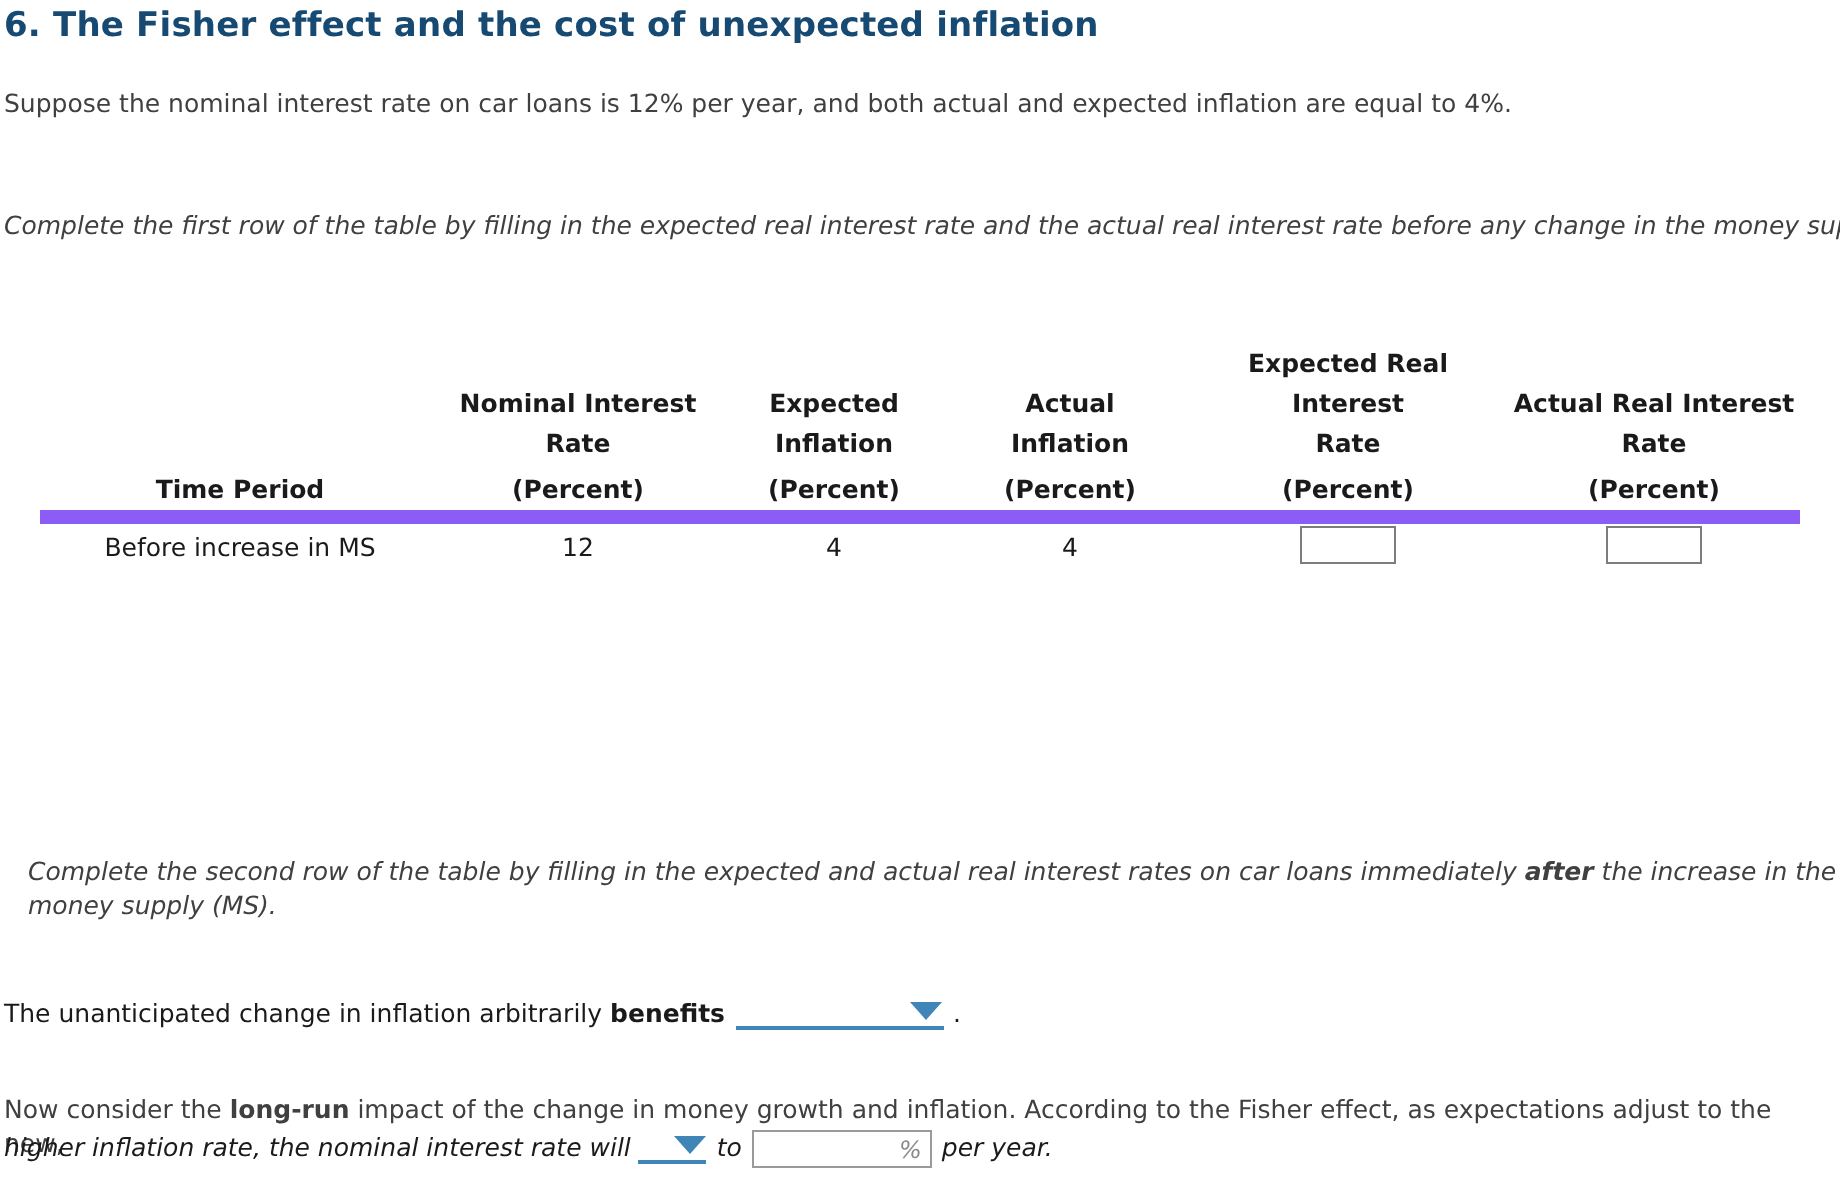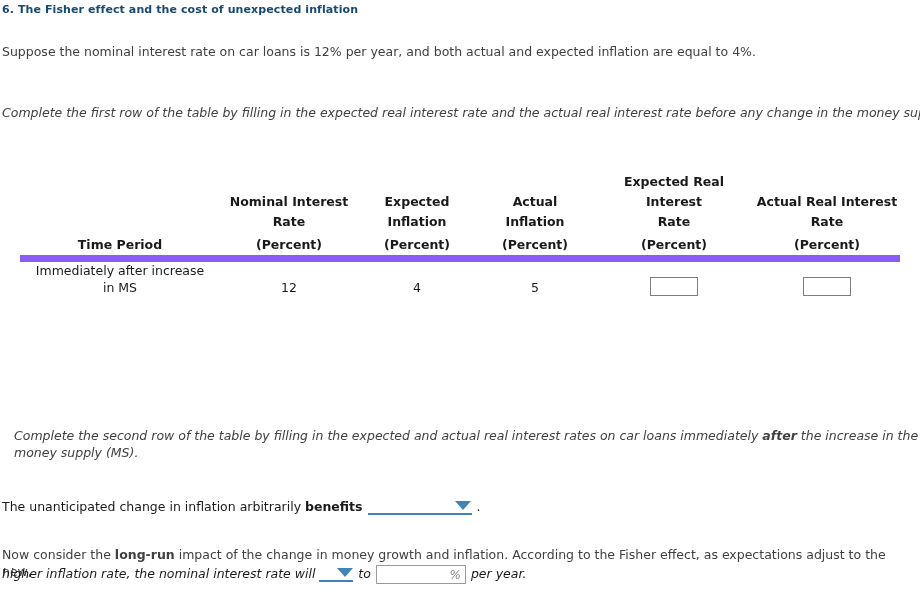--- a/index.html
+++ b/index.html
@@ -21,21 +21,21 @@
     width: 920px;
     height: 593px;
     padding: 0;
   }
 
   
   .q-title {
     position: absolute;
     left: 2px;
     top: 3px;
-    font-size: 11px;
+    font-size: 17px;
     font-weight: bold;
     color: #174a73;
     letter-spacing: 0.1px;
     white-space: nowrap;
   }
 
   
   .para {
     position: absolute;
     font-size: 12.5px;
@@ -209,36 +209,33 @@
             <span class="lines">Rate</span>
             <span class="unit">(Percent)</span>
           </td>
           <td class="hdr-cell">
             <span class="lines">Actual Real Interest</span>
             <span class="lines">Rate</span>
             <span class="unit">(Percent)</span>
           </td>
         </tr>
 
-
         <tr class="body-row">
-          <td class="period">
-            <span>Immediately after increase</span><br>
-            <span>in MS</span>
-          </td>
+          <td class="period">Before increase in MS</td>
           <td>12</td>
           <td>4</td>
-          <td>5</td>
+          <td>4</td>
           <td>
             <span class="cellbox"></span>
           </td>
           <td>
             <span class="cellbox"></span>
           </td>
         </tr>
+
       </tbody>
     </table>
   </div>
 
 
   <div class="para italic" id="instr-two"><span>Complete the second row of the table by filling in the expected and actual real interest rates on car loans immediately </span><b>after</b><span> the increase in the money supply (MS).</span></div>
 
   <div class="inline-line" id="benefits-line"><span>The unanticipated change in inflation arbitrarily </span><b>benefits</b><span class="sp"></span><span class="dd wide"><span class="caret"></span></span><span class="sp"></span><span>.</span></div>
 
   <div class="para" id="longrun-para"><span>Now consider the </span><b>long-run</b><span> impact of the change in money growth and inflation. According to the Fisher effect, as expectations adjust to the new,</span></div>

